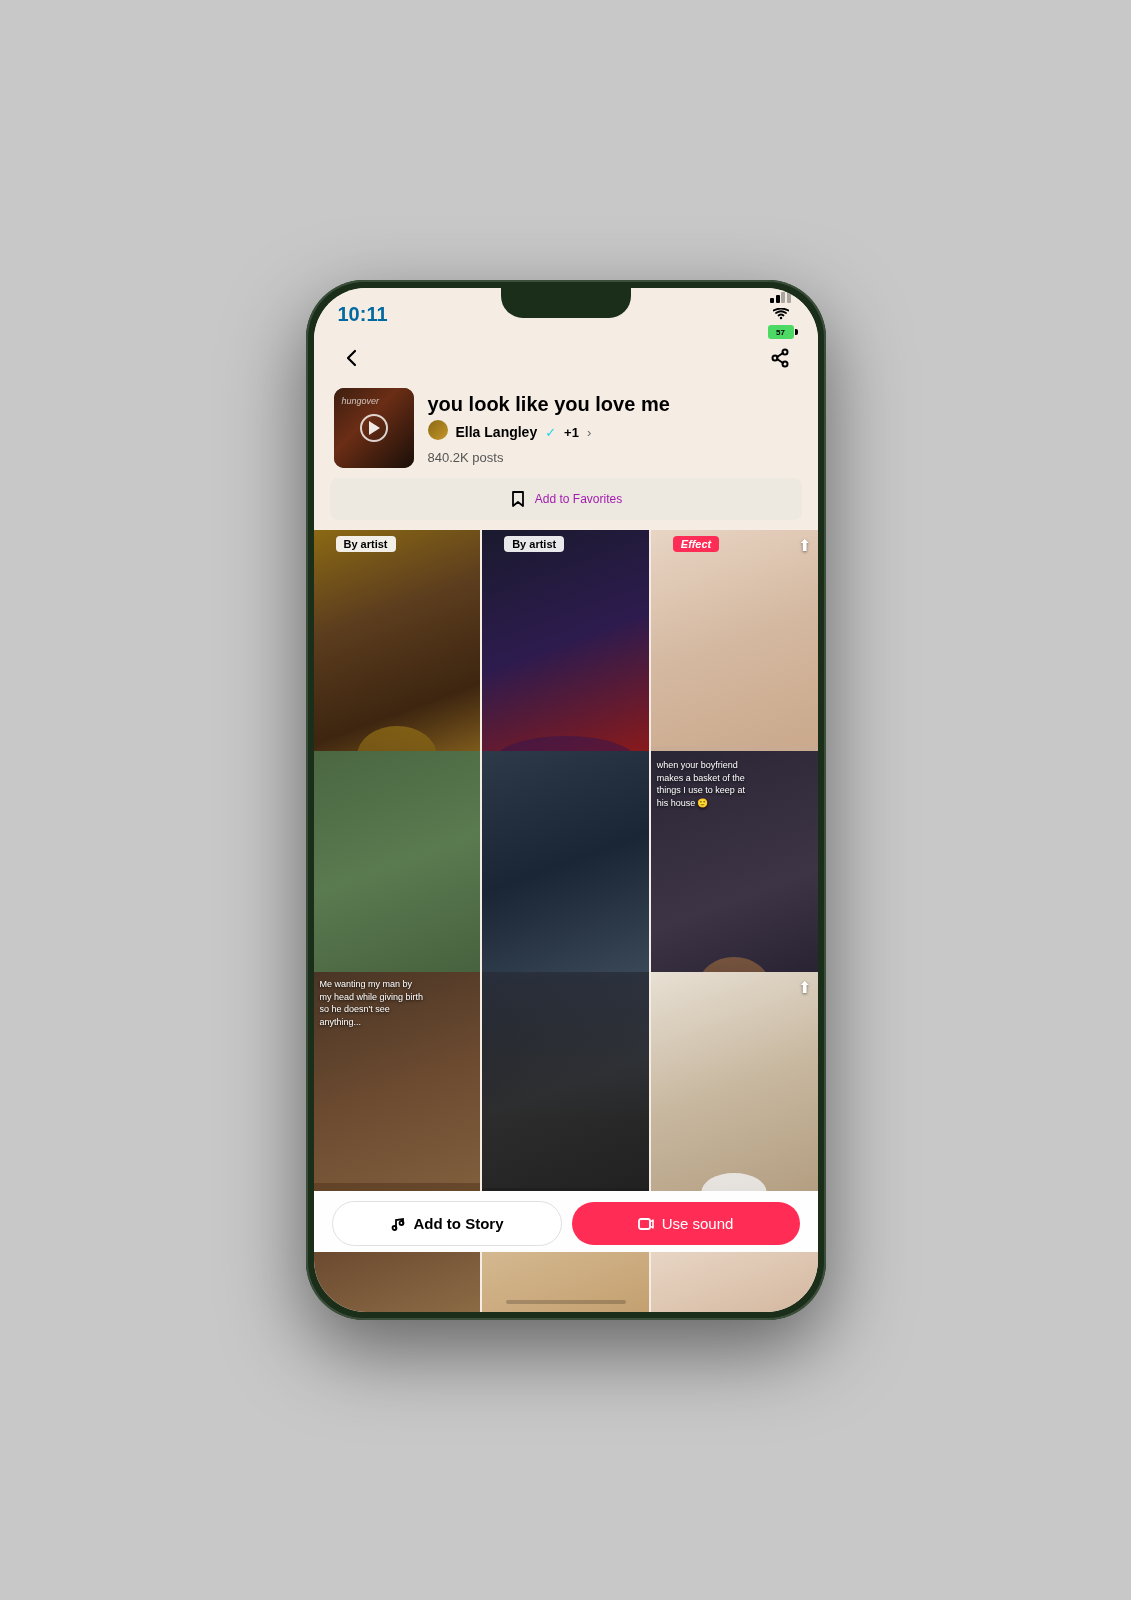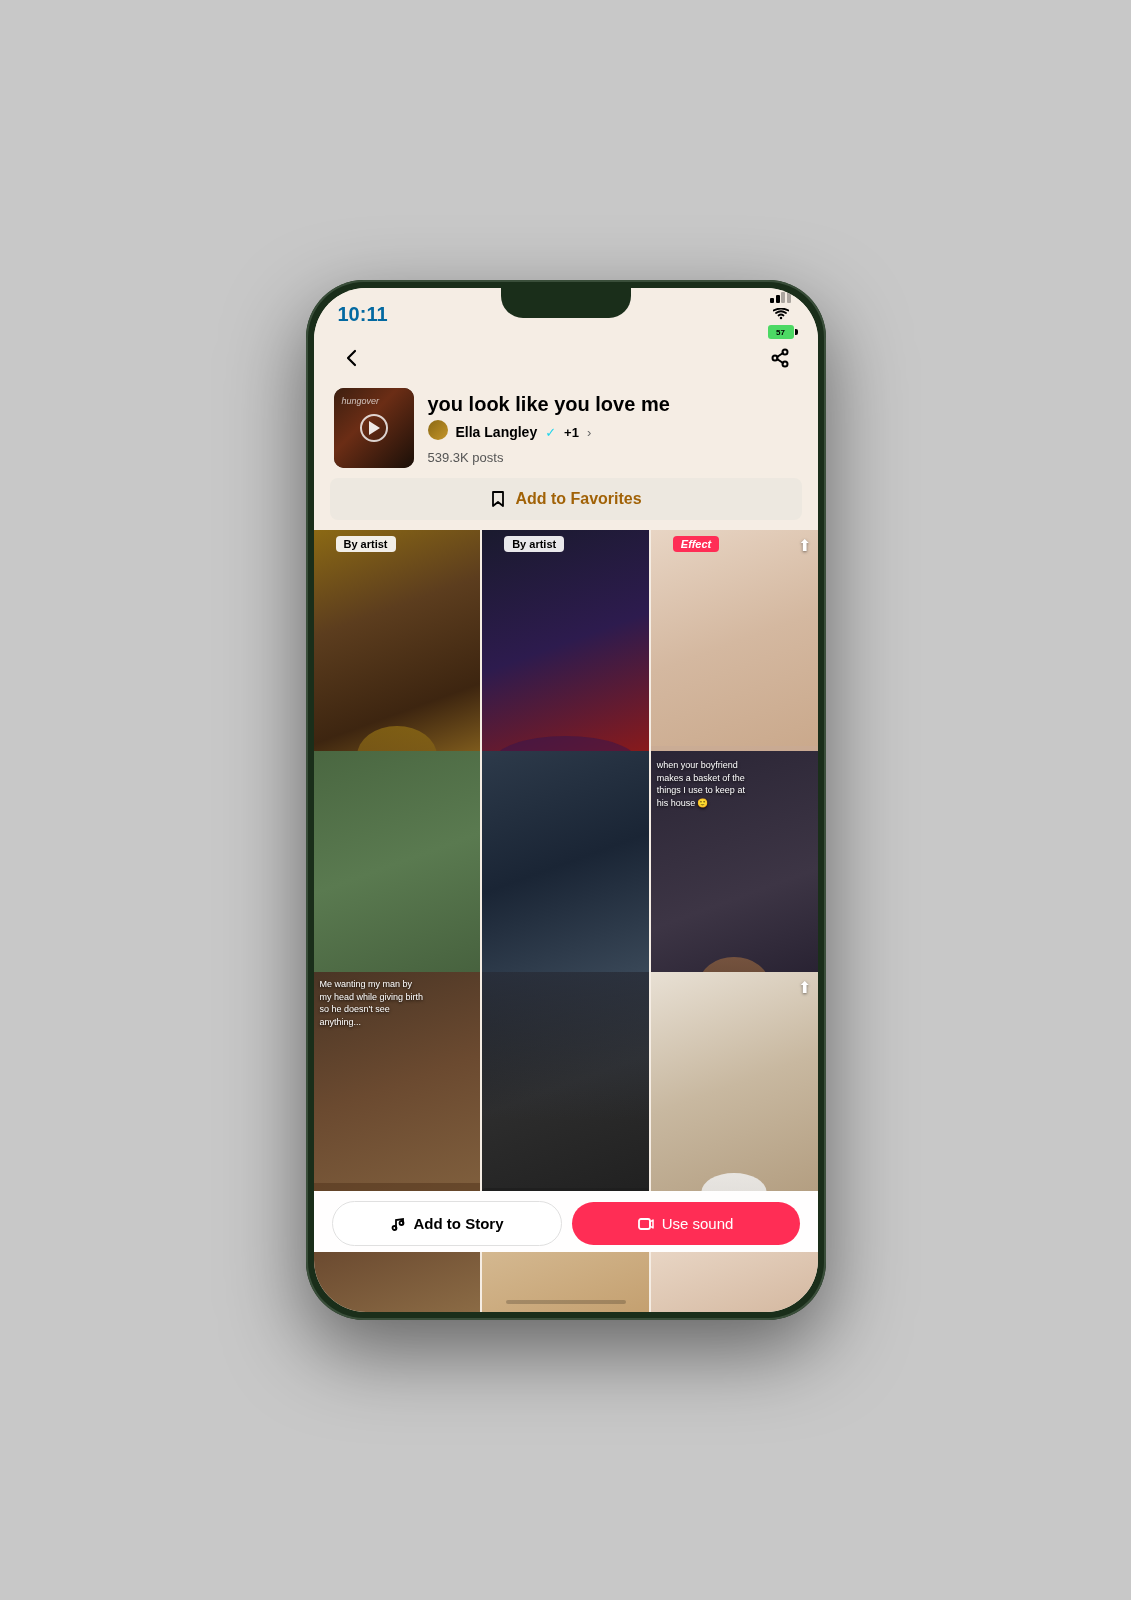--- a/index.html
+++ b/index.html
@@ -211,23 +211,23 @@
       background: #ede8e0;
       border: none;
       border-radius: 8px;
       padding: 12px;
       width: calc(100% - 32px);
       display: flex;
       align-items: center;
       justify-content: center;
       gap: 8px;
       cursor: pointer;
-      font-size: 16px;
-      font-weight: 700;
-      color: #a16207;
+      font-size: 12px;
+      font-weight: 400;
+      color: #a21caf;
     }
 
     
     .video-grid {
       display: grid;
       grid-template-columns: 1fr 1fr 1fr;
       gap: 2px;
       flex: 1;
       overflow: hidden;
     }
@@ -492,21 +492,21 @@
         </div>
         <div class="song-details">
           <div class="song-title">you look like you love me</div>
           <div class="artist-row">
             <div class="artist-avatar"></div>
             <span class="artist-name">Ella Langley</span>
             <span class="verified-badge">✓</span>
             <span class="plus-one">+1</span>
             <span class="chevron-right">›</span>
           </div>
-          <div class="post-count">539.3K posts</div>
+          <div class="post-count">840.2K posts</div>
         </div>
       </div>
 
       <button class="favorites-btn">
         <svg width="18" height="18" viewBox="0 0 18 18">
           <path d="M4 2 L14 2 L14 16 L9 12 L4 16 Z" stroke="#000" stroke-width="1.8" fill="none" stroke-linejoin="round"></path>
         </svg>
         <span>Add to Favorites</span>
       </button>
 

